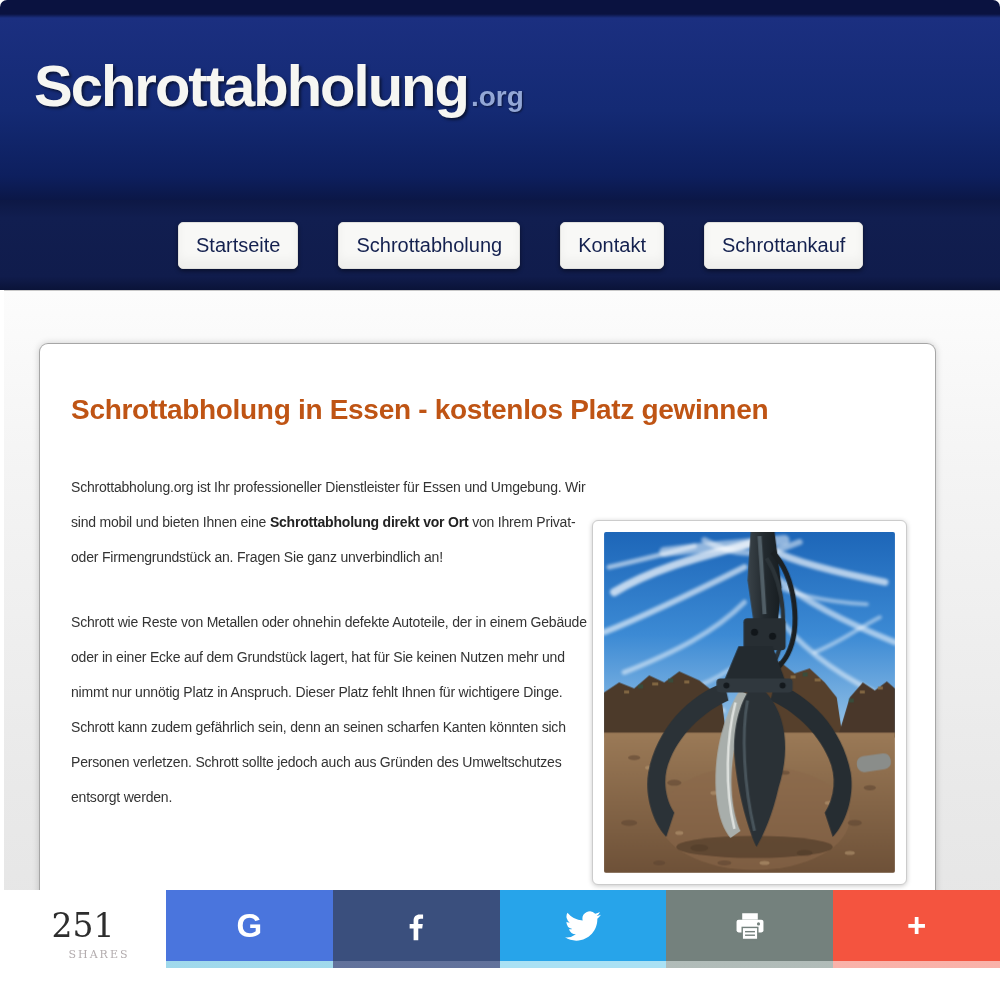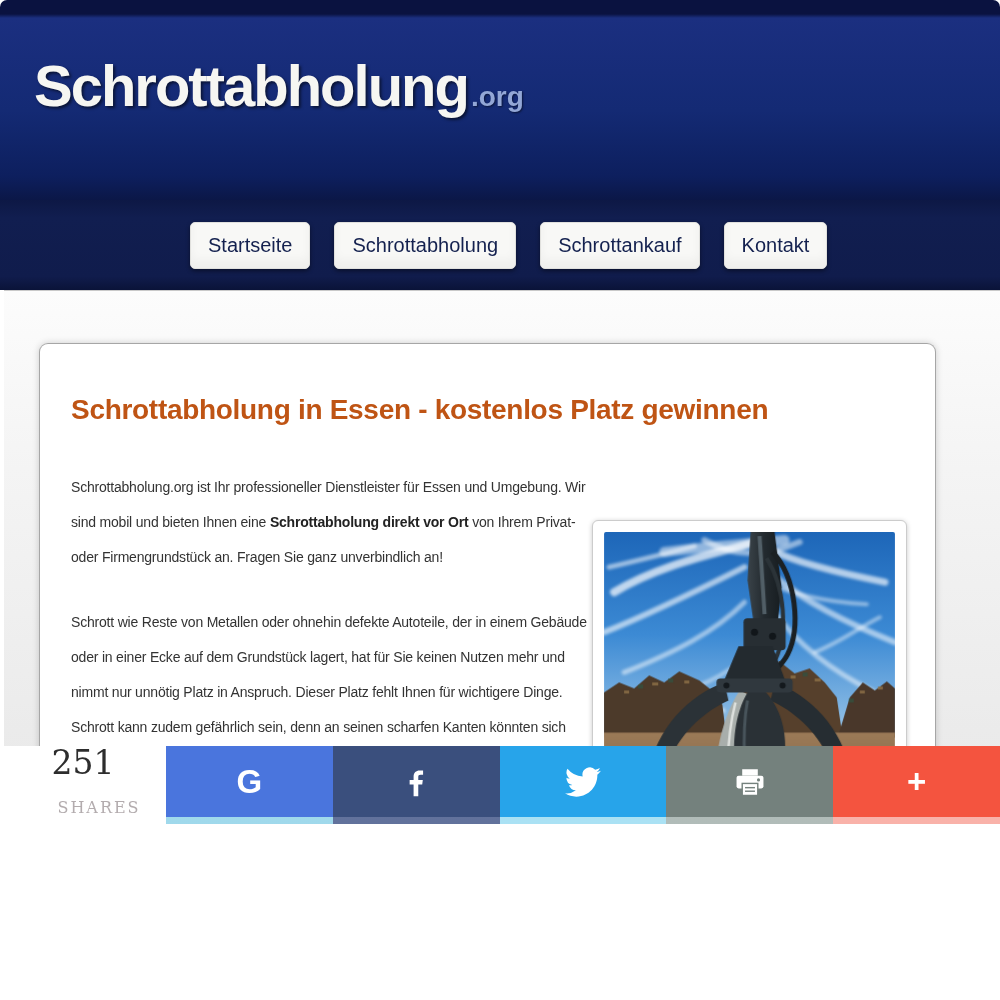--- a/index.html
+++ b/index.html
@@ -1,21 +1,21 @@
 <!DOCTYPE html>
 <html><head>
 <meta charset="utf-8">
 <style>
   html,body{margin:0;padding:0;}
   body{
     width:1000px;height:1000px;overflow:hidden;
     background:#ffffff;
     font-family:"Liberation Sans", sans-serif;
   }
-  .screen{position:relative;width:1000px;height:824px;overflow:hidden;}
+  .screen{position:relative;width:1000px;height:968px;overflow:hidden;}
 
   
   .site-header{
     position:absolute;left:0;top:0;width:1000px;height:200px;
     background:linear-gradient(180deg,#0a1240 0%,#0a1240 7%,#1b2f80 9%,#142a74 55%,#0d1f5e 88%,#0b1747 100%);
     border-radius:7px 7px 0 0;
   }
   .logo{position:absolute;left:34px;top:52px;white-space:nowrap;}
   .logo .main{
     font-size:58px;font-weight:bold;color:#f6f6f2;letter-spacing:-2px;
@@ -27,21 +27,21 @@
   }
   .hotline{position:absolute;right:36px;top:42px;text-align:right;color:#f4f4f0;}
   .hotline .label{font-size:28px;font-weight:400;text-shadow:1px 2px 2px rgba(0,0,0,.55);}
   .hotline .number{font-size:30px;font-weight:bold;margin-top:6px;letter-spacing:.5px;text-shadow:1px 2px 2px rgba(0,0,0,.55);}
 
   
   .main-nav{
     position:absolute;left:0;top:200px;width:1000px;height:90px;
     background:linear-gradient(180deg,#0d1845 0%,#111e50 20%,#101c4c 85%,#0a1338 100%);
   }
-  .nav-row{position:absolute;left:190px;top:0;height:90px;display:flex;align-items:center;gap:24px;}
+  .nav-row{position:absolute;left:178px;top:0;height:90px;display:flex;align-items:center;gap:40px;}
   .nav-btn{
     background:#f8f8f6;color:#14214f;
     border:1px solid #e0e0dd;border-radius:5px;
     font-family:"Liberation Sans", sans-serif;
     font-size:20px;padding:11px 17px;cursor:pointer;
     box-shadow:0 2px 4px rgba(0,0,0,.45), inset 0 -8px 10px rgba(0,0,0,.04);
     white-space:nowrap;
   }
 
   
@@ -81,29 +81,29 @@
   }
   .photo-frame svg{display:block;border-radius:2px;}
 
   
   .share-bar{
     position:absolute;left:0;bottom:0;width:1000px;height:78px;
     background:#ffffff;display:flex;z-index:30;
   }
   .share-count{
     width:166px;height:71px;background:#ffffff;
-    display:flex;flex-direction:column;align-items:center;justify-content:space-between;
+    display:flex;flex-direction:column;align-items:center;justify-content:flex-end;
   }
   .share-count .num{
     font-family:"DejaVu Serif", serif;
     font-size:33px;color:#2d2d2d;line-height:1;
   }
   .share-count .lbl{
     font-family:"DejaVu Serif", serif;
-    font-size:16px;color:#b3acae;letter-spacing:2px;margin-top:6px;margin-left:32px;
+    font-size:11px;color:#b3acae;letter-spacing:2px;margin-top:6px;margin-left:32px;
   }
   .share-btn{
     flex:1;height:71px;border:none;cursor:pointer;
     display:flex;align-items:center;justify-content:center;
     color:#ffffff;padding:0;
   }
   .share-btn .glyph{font-size:33px;font-weight:bold;line-height:1;color:#fff;}
   .share-btn svg{display:block;}
   .share-strip{
     position:absolute;left:0;bottom:0;width:1000px;height:7px;
@@ -127,22 +127,22 @@
       <span class="main">Schrottabholung</span><span class="org">.org</span>
     </div>
     <div class="hotline">
     </div>
   </header>
 
   <nav class="main-nav">
     <div class="nav-row">
       <button class="nav-btn">Startseite</button>
       <button class="nav-btn">Schrottabholung</button>
+      <button class="nav-btn">Kontakt</button>
       <button class="nav-btn">Schrottankauf</button>
-      <button class="nav-btn">Kontakt</button>
     </div>
   </nav>
 
   <div class="content-bg">
     <main class="card">
       <h1>Schrottabholung in Essen - kostenlos Platz gewinnen</h1>
       <div class="content-row">
         <div class="text-col">
           <p><span>Schrottabholung.org ist Ihr professioneller Dienstleister für Essen und Umgebung. Wir sind mobil und bieten Ihnen eine </span><strong>Schrottabholung direkt vor Ort</strong><span> von Ihrem Privat- oder Firmengrundstück an. Fragen Sie ganz unverbindlich an!</span></p>
           <p>Schrott wie Reste von Metallen oder ohnehin defekte Autoteile, der in einem Gebäude oder in einer Ecke auf dem Grundstück lagert, hat für Sie keinen Nutzen mehr und nimmt nur unnötig Platz in Anspruch. Dieser Platz fehlt Ihnen für wichtigere Dinge. Schrott kann zudem gefährlich sein, denn an seinen scharfen Kanten könnten sich Personen verletzen. Schrott sollte jedoch auch aus Gründen des Umweltschutzes entsorgt werden.</p>

